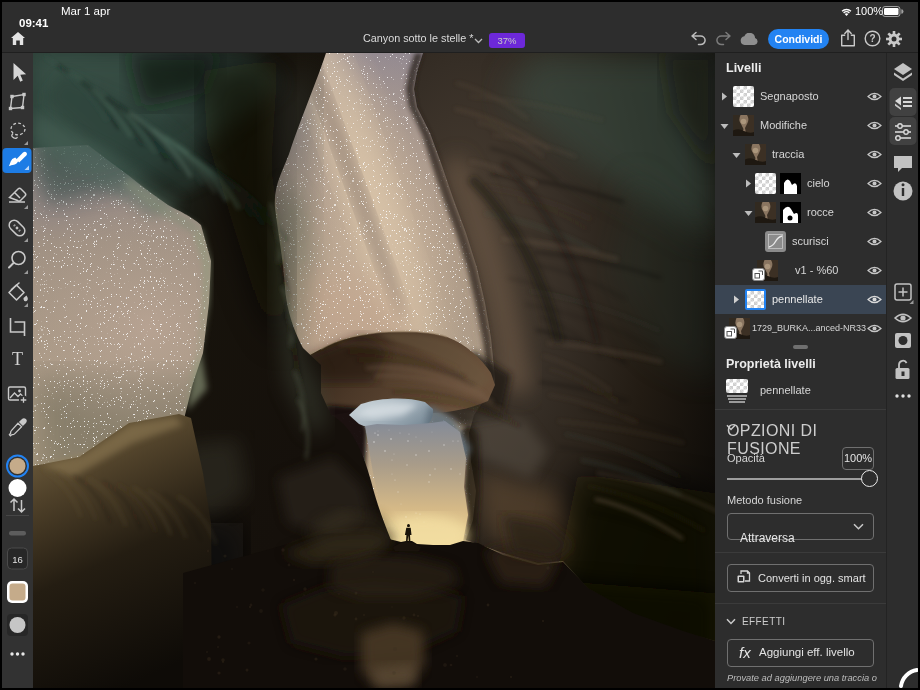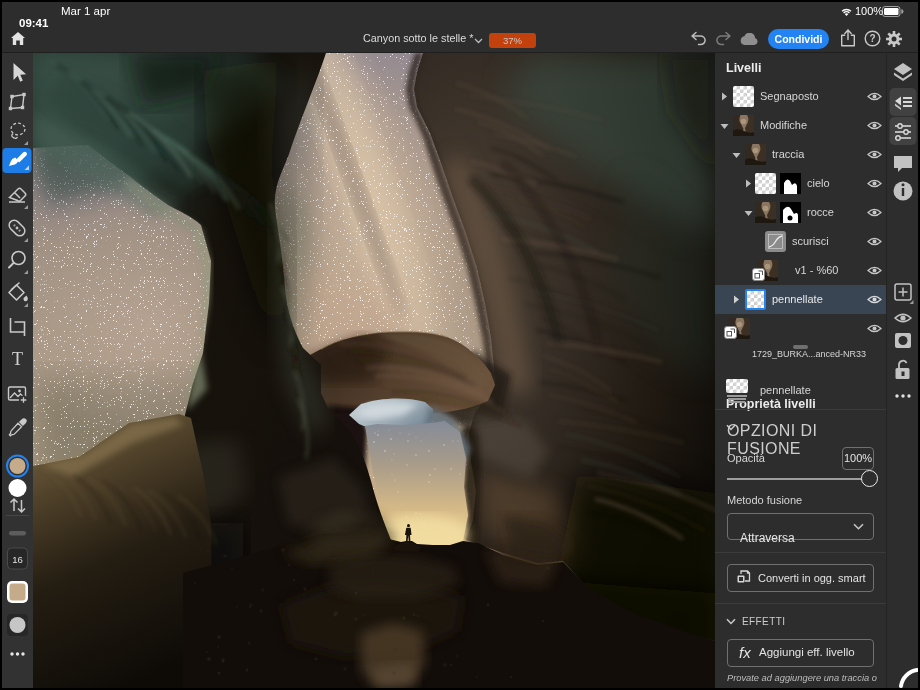--- a/index.html
+++ b/index.html
@@ -48,21 +48,21 @@
     <path d="M19.3 3.3 a2.2 2.2 0 0 1 0 4.4 Z" fill="#fff" fill-opacity="0.55"></path>
   </svg>
 
 <svg class="abs" style="left:11px;top:32px" width="14" height="13" viewBox="0 0 14 13">
     <path d="M7 0 L14 6 h-1.8 V13 H8.8 V8.6 H5.2 V13 H1.8 V6 H0 Z" fill="#e3e3e3"></path>
   </svg>
 <span class="abs" style="left:363px;top:32px;font-size:10.8px;color:#dadada;">Canyon sotto le stelle *</span>
 <svg class="abs" style="left:474px;top:38px" width="9" height="6" viewBox="0 0 9 6">
     <path d="M1 1 L4.5 4.5 L8 1" fill="none" stroke="#bbb" stroke-width="1.3"></path>
   </svg>
-<span class="abs" style="left:489px;top:33px;width:47px;height:15px;background:#c2410c;border-radius:3px;color:#c9c9c9;font-size:9.5px;text-align:center;line-height:15px;">37%</span>
+<span class="abs" style="left:489px;top:33px;width:36px;height:15px;background:#6d28d9;border-radius:3px;color:#c9c9c9;font-size:9.5px;text-align:center;line-height:15px;">37%</span>
 <svg class="abs" style="left:690px;top:31px" width="17" height="15" viewBox="0 0 17 15">
     <path d="M6 1.5 L2 5 L6 8.5 M2 5 h8.5 a4.6 4.3 0 0 1 0 8.6 h-2" fill="none" stroke="#bdbdbd" stroke-width="1.5" stroke-linecap="round" stroke-linejoin="round"></path>
   </svg>
 <svg class="abs" style="left:715px;top:31px" width="17" height="15" viewBox="0 0 17 15">
     <path d="M11 1.5 L15 5 L11 8.5 M15 5 h-8.5 a4.6 4.3 0 0 0 0 8.6 h2" fill="none" stroke="#7b7b7b" stroke-width="1.5" stroke-linecap="round" stroke-linejoin="round"></path>
   </svg>
 <svg class="abs" style="left:740px;top:33px" width="19" height="12" viewBox="0 0 19 12">
     <path d="M4.6 12 a4.4 4.4 0 0 1 -0.3 -8.7 A5.6 5.6 0 0 1 15.1 5 a3.6 3.6 0 0 1 -0.9 7 Z" fill="#8f8f8f"></path>
   </svg>
 <span class="abs" style="left:768px;top:29px;width:61px;height:20px;background:#2383f2;border-radius:10.5px;color:#fff;font-size:10.5px;font-weight:bold;text-align:center;line-height:20px;">Condividi</span>
@@ -736,29 +736,29 @@
 
 <div class="abs" style="left:0;top:261px;width:171px;height:29px;">
   <svg class="abs pthumb" style="left:14px;top:4px" width="21" height="21">
         <use href="#pth"></use>
       </svg>
   <svg class="abs" style="left:9px;top:12px" width="13" height="13">
         <rect x="0.5" y="0.5" width="12" height="12" rx="2.5" fill="#fff" stroke="#888"></rect>
         <rect x="3" y="5.5" width="4.5" height="4.5" fill="none" stroke="#555" stroke-width="1"></rect>
         <path d="M6.5 3 h4 v4" fill="none" stroke="#555" stroke-width="1"></path>
       </svg>
-  <span class="abs" style="left:37px;top:9px;font-size:9px;color:#d6d6d6;white-space:nowrap;margin-top:26px;">1729_BURKA...anced-NR33</span>
+  <span class="abs" style="left:37px;top:9px;font-size:9px;color:#d6d6d6;white-space:nowrap;">1729_BURKA...anced-NR33</span>
   <svg class="eyeic abs" width="15" height="11" viewBox="0 0 15 11">
         <path d="M1 5.5 Q7.5 -0.8 14 5.5 Q7.5 11.8 1 5.5 Z" fill="none" stroke="#c6c6c6" stroke-width="1.2"></path>
         <circle cx="7.5" cy="5.5" r="2" fill="#c6c6c6"></circle>
       </svg>
 </div>
 
 <div class="abs" style="left:78px;top:292px;width:15px;height:4px;background:#6f6f6f;border-radius:2px;"></div>
-<span class="abs" style="left:11px;top:304px;font-size:12.5px;font-weight:bold;color:#ececec;margin-top:40px;">Proprietà livelli</span>
+<span class="abs" style="left:11px;top:304px;font-size:12.5px;font-weight:bold;color:#ececec;">Proprietà livelli</span>
 <div class="abs chk" style="left:11px;top:326px;width:22px;height:14px;"></div>
 <div class="abs" style="left:12px;top:342px;width:20px;height:1.5px;background:#9a9a9a;"></div>
 <div class="abs" style="left:13px;top:345px;width:18px;height:1.5px;background:#9a9a9a;"></div>
 <div class="abs" style="left:14px;top:348px;width:16px;height:1.5px;background:#9a9a9a;"></div>
 <span class="abs" style="left:45px;top:331px;font-size:11px;color:#d6d6d6;">pennellate</span>
 <div class="sep" style="top:356px;"></div>
 <svg class="abs" style="left:11px;top:371px" width="10" height="7">
       <path d="M1 1.2 L5 5.5 L9 1.2" fill="none" stroke="#c9c9c9" stroke-width="1.5"></path>
     </svg>
 <span class="abs" style="left:12px;top:369px;font-size:16px;letter-spacing:0.4px;color:#cdcdcd;">OPZIONI DI FUSIONE</span>

